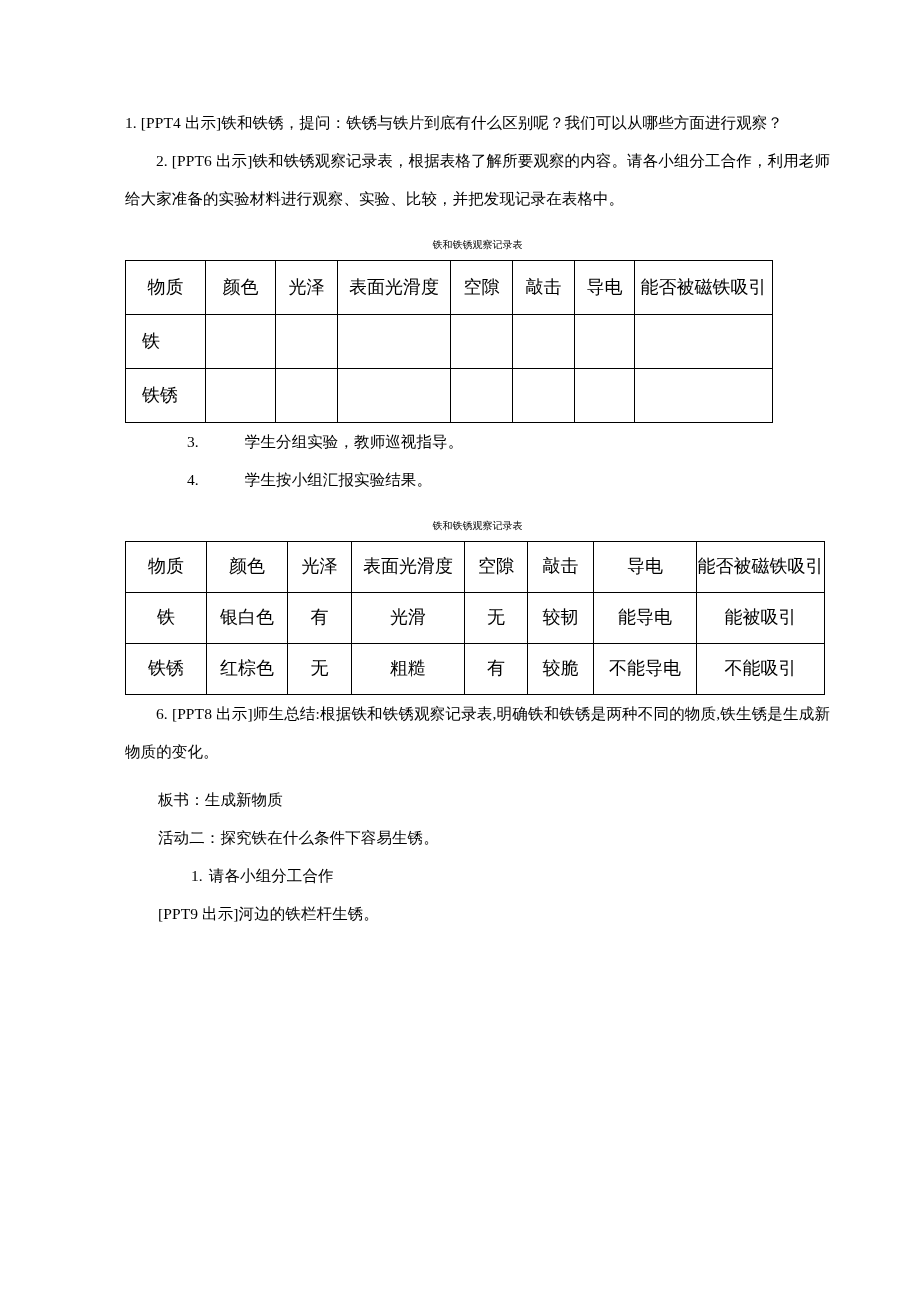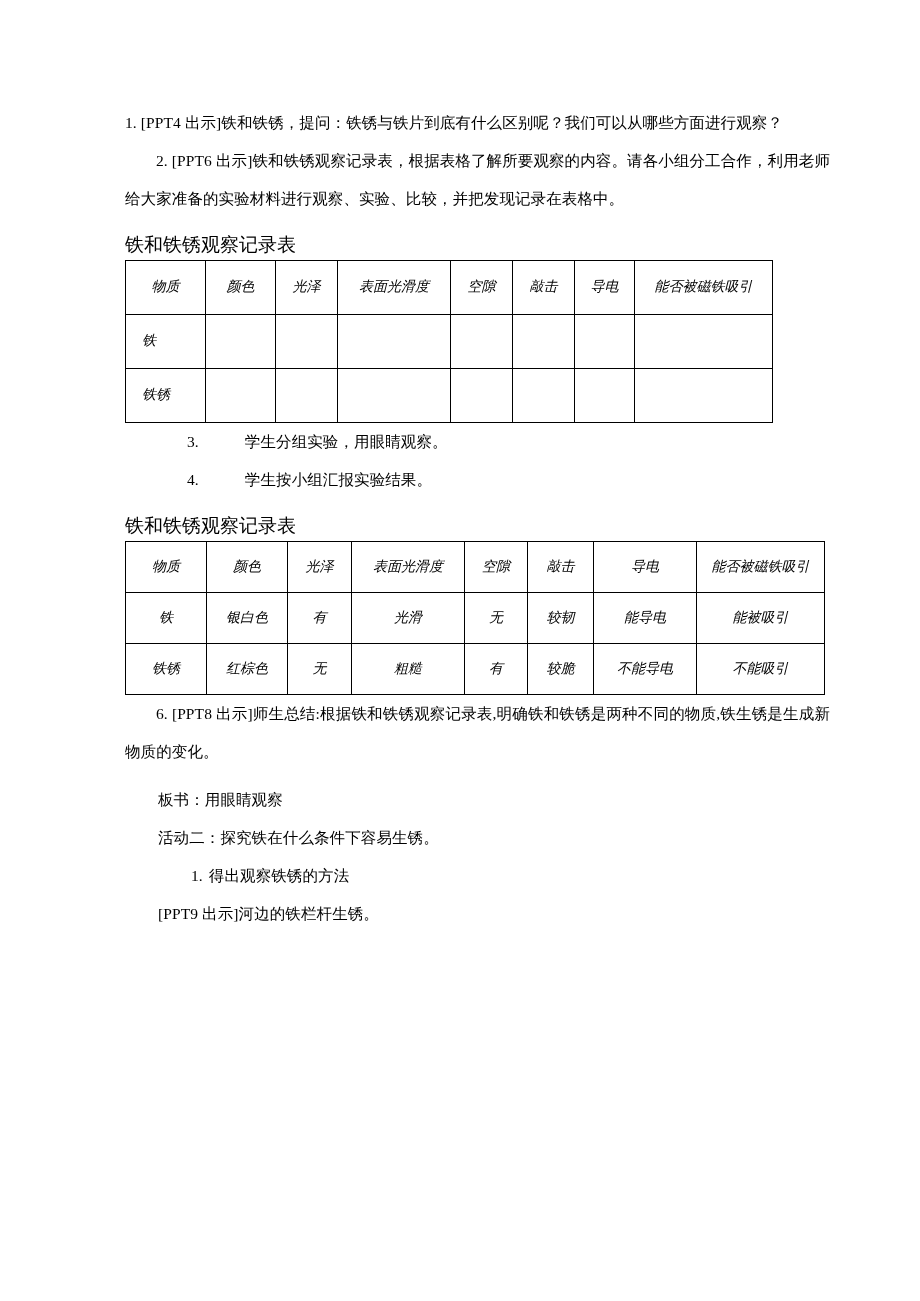--- a/index.html
+++ b/index.html
@@ -48,40 +48,39 @@
   }
   .gap-wide {
     display: inline-block;
     width: 46px;
   }
   .gap-small {
     display: inline-block;
     width: 6px;
   }
   .tbl-title {
-    font-size: 19px;
+    font-size: 10px;
     line-height: 26px;
-    text-align: left;
+    text-align: center;
     margin: 4px 0 2px 0;
   }
   table.rec {
     border-collapse: collapse;
     table-layout: fixed;
     border: 1.4px solid #000;
     margin: 0;
   }
   table.rec td, table.rec th {
     border: 1.1px solid #000;
     font-weight: normal;
-    font-size: 14px;
+    font-size: 18px;
     padding: 0;
     text-align: center;
     vertical-align: middle;
     line-height: 1.2;
-    font-style: italic;
   }
   
   table.t1 {
     width: 647px;
   }
   table.t1 th { height: 53px; }
   table.t1 td { height: 53px; }
   table.t1 .rowlabel {
     text-align: left;
     padding-left: 16px;
@@ -154,21 +153,21 @@
           <td></td>
           <td></td>
           <td></td>
           <td></td>
           <td></td>
           <td></td>
         </tr>
       </tbody>
     </table>
 
-    <p class="para indent-num"><span class="num-marker">3.</span><span class="gap-wide"></span><span>学生分组实验，用眼睛观察。</span></p>
+    <p class="para indent-num"><span class="num-marker">3.</span><span class="gap-wide"></span><span>学生分组实验，教师巡视指导。</span></p>
 
     <p class="para indent-num"><span class="num-marker">4.</span><span class="gap-wide"></span><span>学生按小组汇报实验结果。</span></p>
 
 
     <div class="spacer-sm"></div>
 
     <div class="tbl-title">铁和铁锈观察记录表</div>
 
     <table class="rec t2">
       <colgroup>
@@ -214,23 +213,23 @@
           <td>不能导电</td>
           <td>不能吸引</td>
         </tr>
       </tbody>
     </table>
 
     <p class="para tight indent-num">6. [PPT8 出示]师生总结:根据铁和铁锈观察记录表,明确铁和铁锈是两种不同的物质,铁生锈是生成新物质的变化。</p>
 
     <div class="spacer-sm"></div>
 
-    <p class="para indent2">板书：用眼睛观察</p>
+    <p class="para indent2">板书：生成新物质</p>
 
     <p class="para indent2">活动二：探究铁在什么条件下容易生锈。</p>
 
-    <p class="para indent2"><span class="num-marker">1.</span><span class="gap-small"></span><span>得出观察铁锈的方法</span></p>
+    <p class="para indent2"><span class="num-marker">1.</span><span class="gap-small"></span><span>请各小组分工合作</span></p>
 
 
     <p class="para indent2">[PPT9 出示]河边的铁栏杆生锈。</p>
 
   </div>
 </div>
 
 </body></html>

